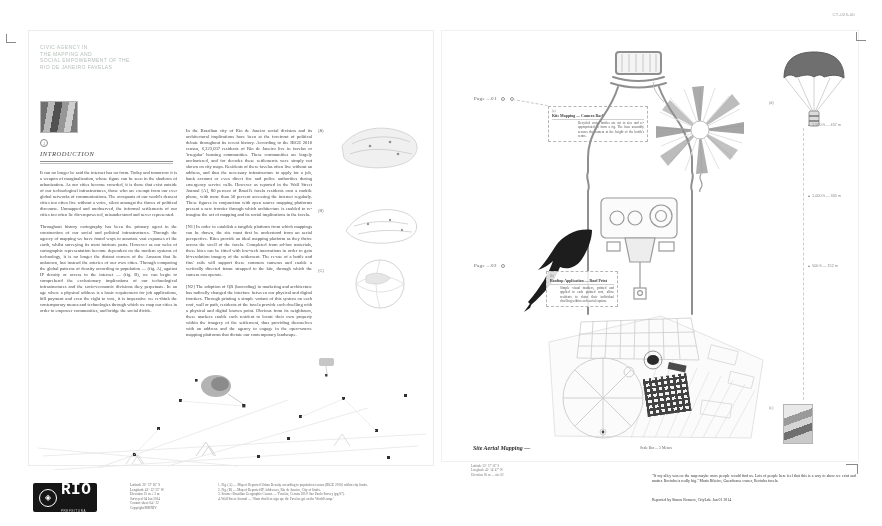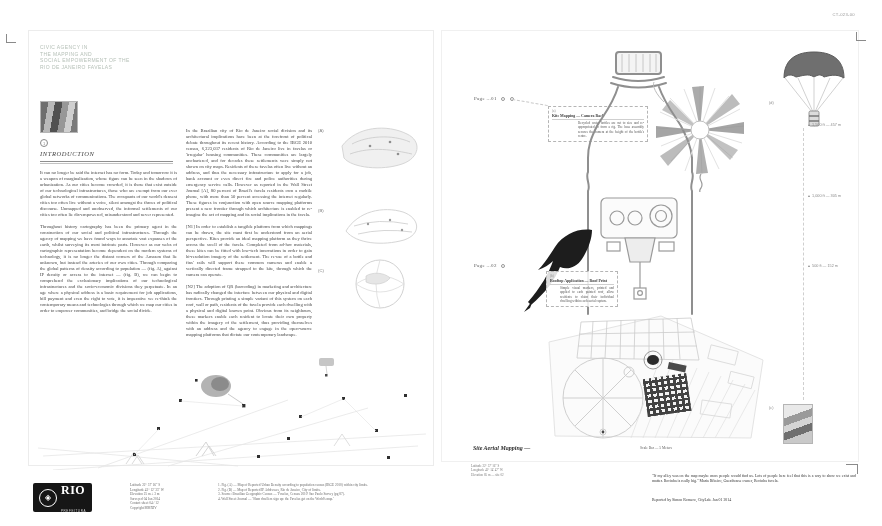--- a/index.html
+++ b/index.html
@@ -24,22 +24,22 @@
   .bodycol p { margin-bottom:6px; }
   .marginlabel { font-size:4.2px; color:#7b7b7b; font-family:"Liberation Sans", sans-serif; }
 
   .photo { border:1px solid #b5b5b5; }
 
   
   .rio-logo { position:absolute; display:flex; align-items:center; gap:4px;
               background:#161616; border-radius:2px; padding:3px 6px; height:29px; }
   .rio-emblem { width:18px; height:18px; border:1.5px solid #fff; border-radius:50%;
                 display:flex; align-items:center; justify-content:center; color:#fff; font-size:8px; }
-  .rio-text { color:#fff; font-family:Liberation Serif, serif; font-weight:bold;
-              font-size:12px; letter-spacing:.5px; line-height:12px; }
+  .rio-text { color:#fff; font-family:Liberation Mono, monospace; font-weight:bold;
+              font-size:16px; letter-spacing:.5px; line-height:12px; }
   .rio-sub { color:#cfcfcf; font-family:"Liberation Sans", sans-serif; font-size:3px;
              letter-spacing:.6px; line-height:4px; }
   .footnote { font-size:3.4px; line-height:4.6px; color:#6a6a6a; }
 
   
   .doc-number { font-family:"Liberation Sans", sans-serif; font-size:4.2px; color:#9a9a9a;
                 letter-spacing:.3px; }
   .pagelabel { font-size:5px; color:#5a5a5a; letter-spacing:.3px; }
   .marker-dot { display:inline-block; width:4px; height:4px; border:1px solid #999;
                 border-radius:50%; margin-left:3px; vertical-align:middle; }

